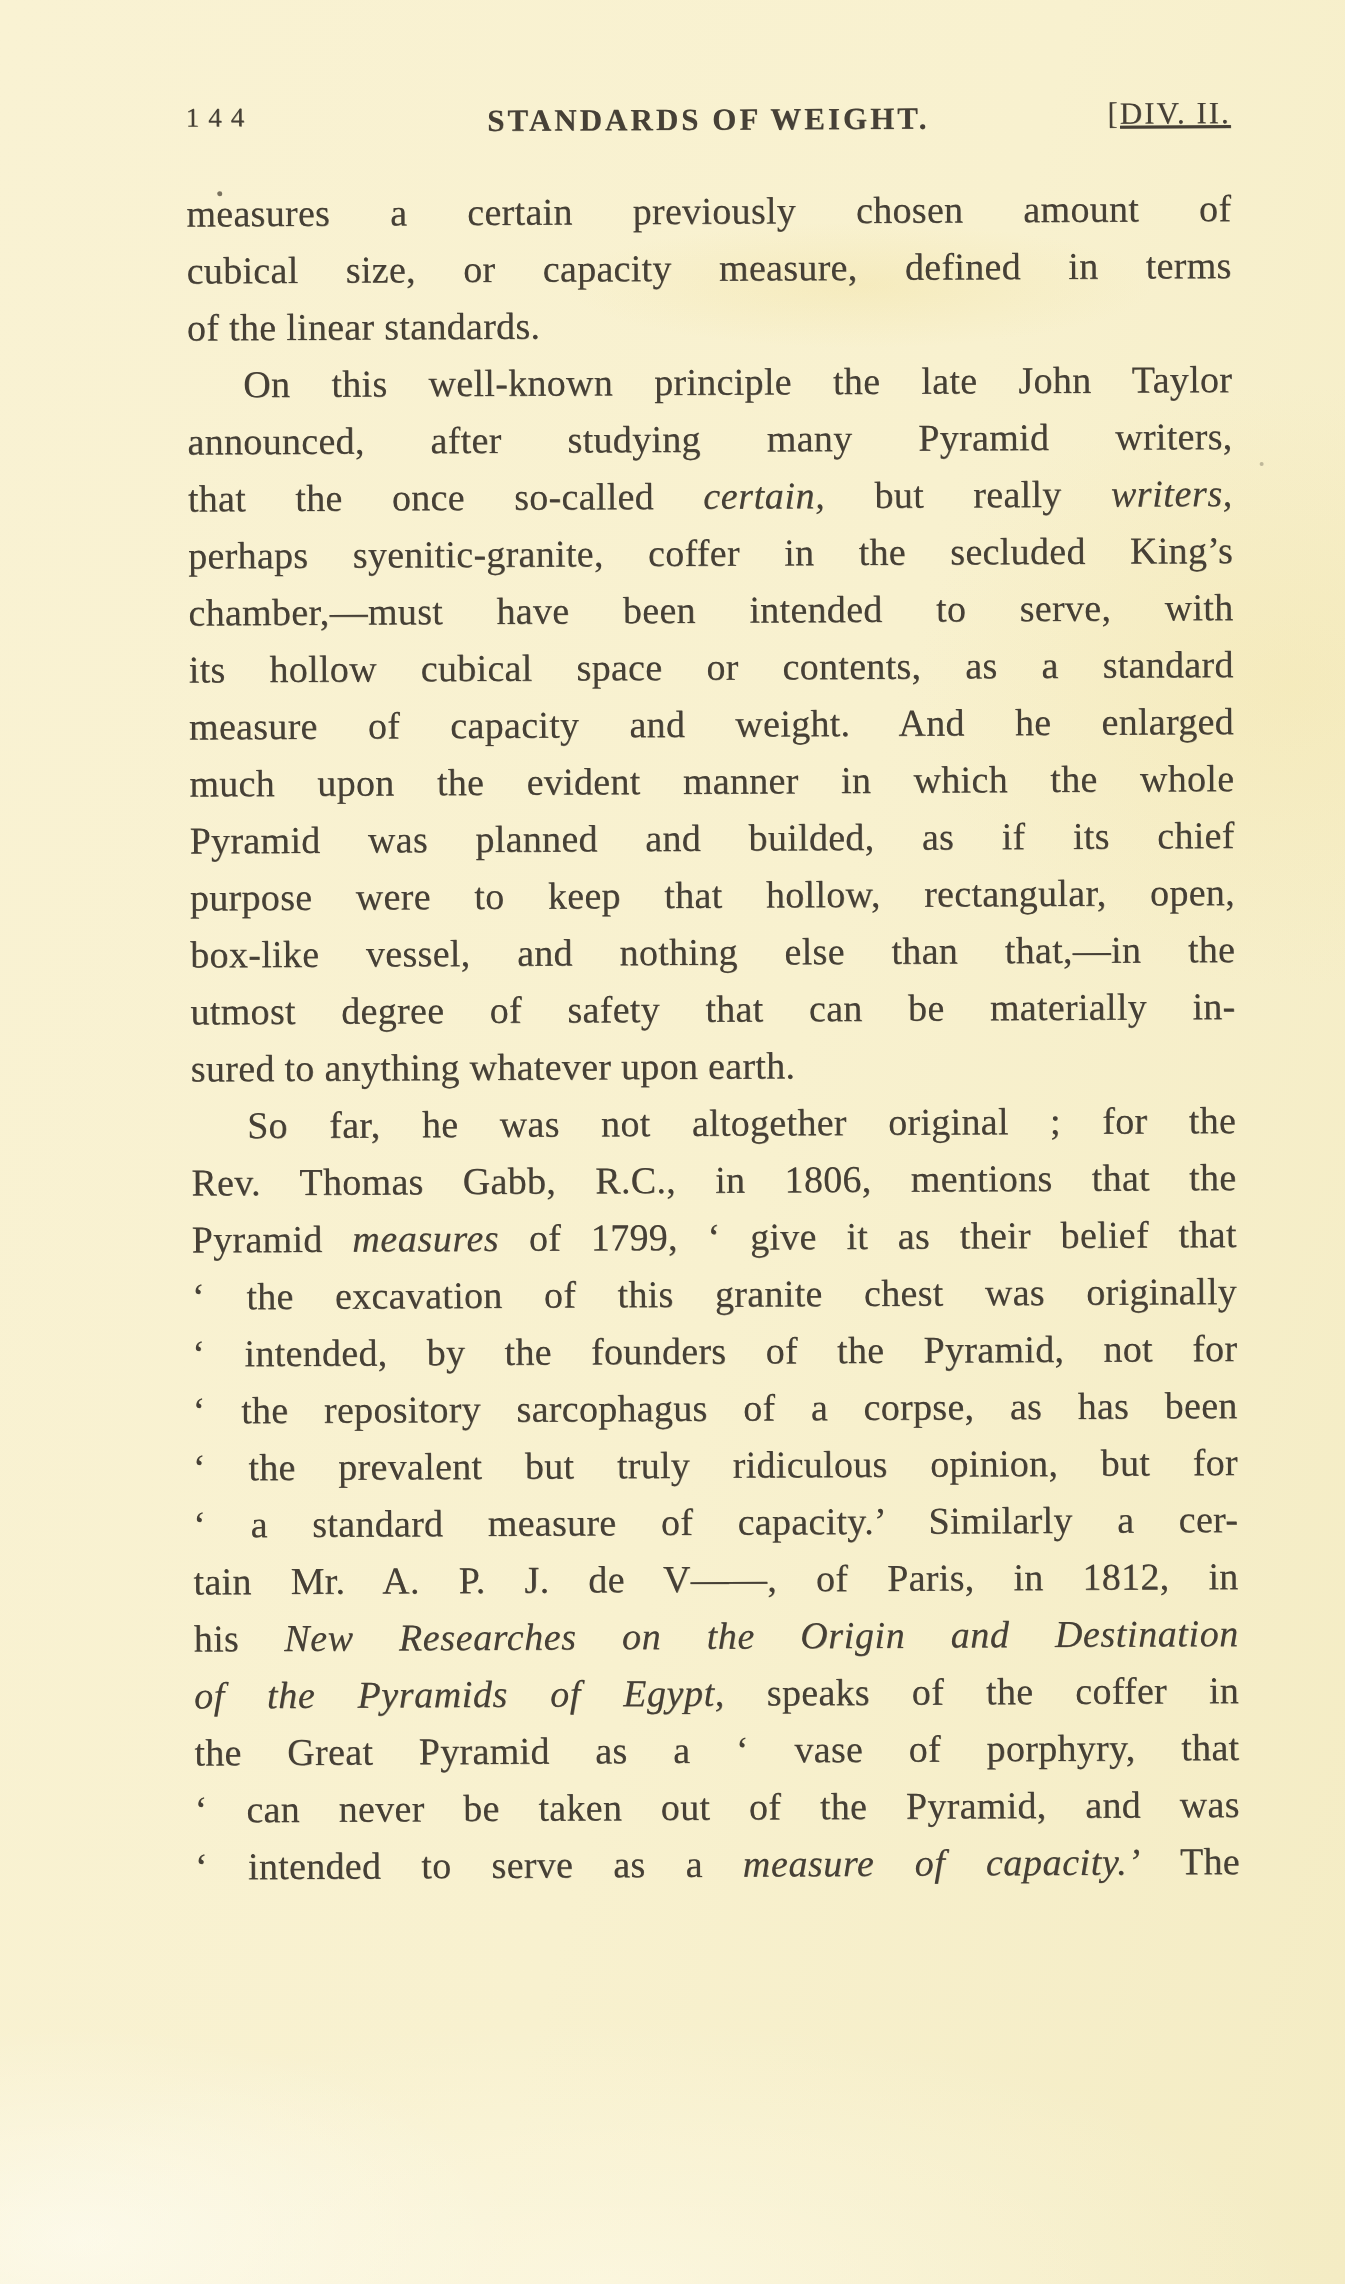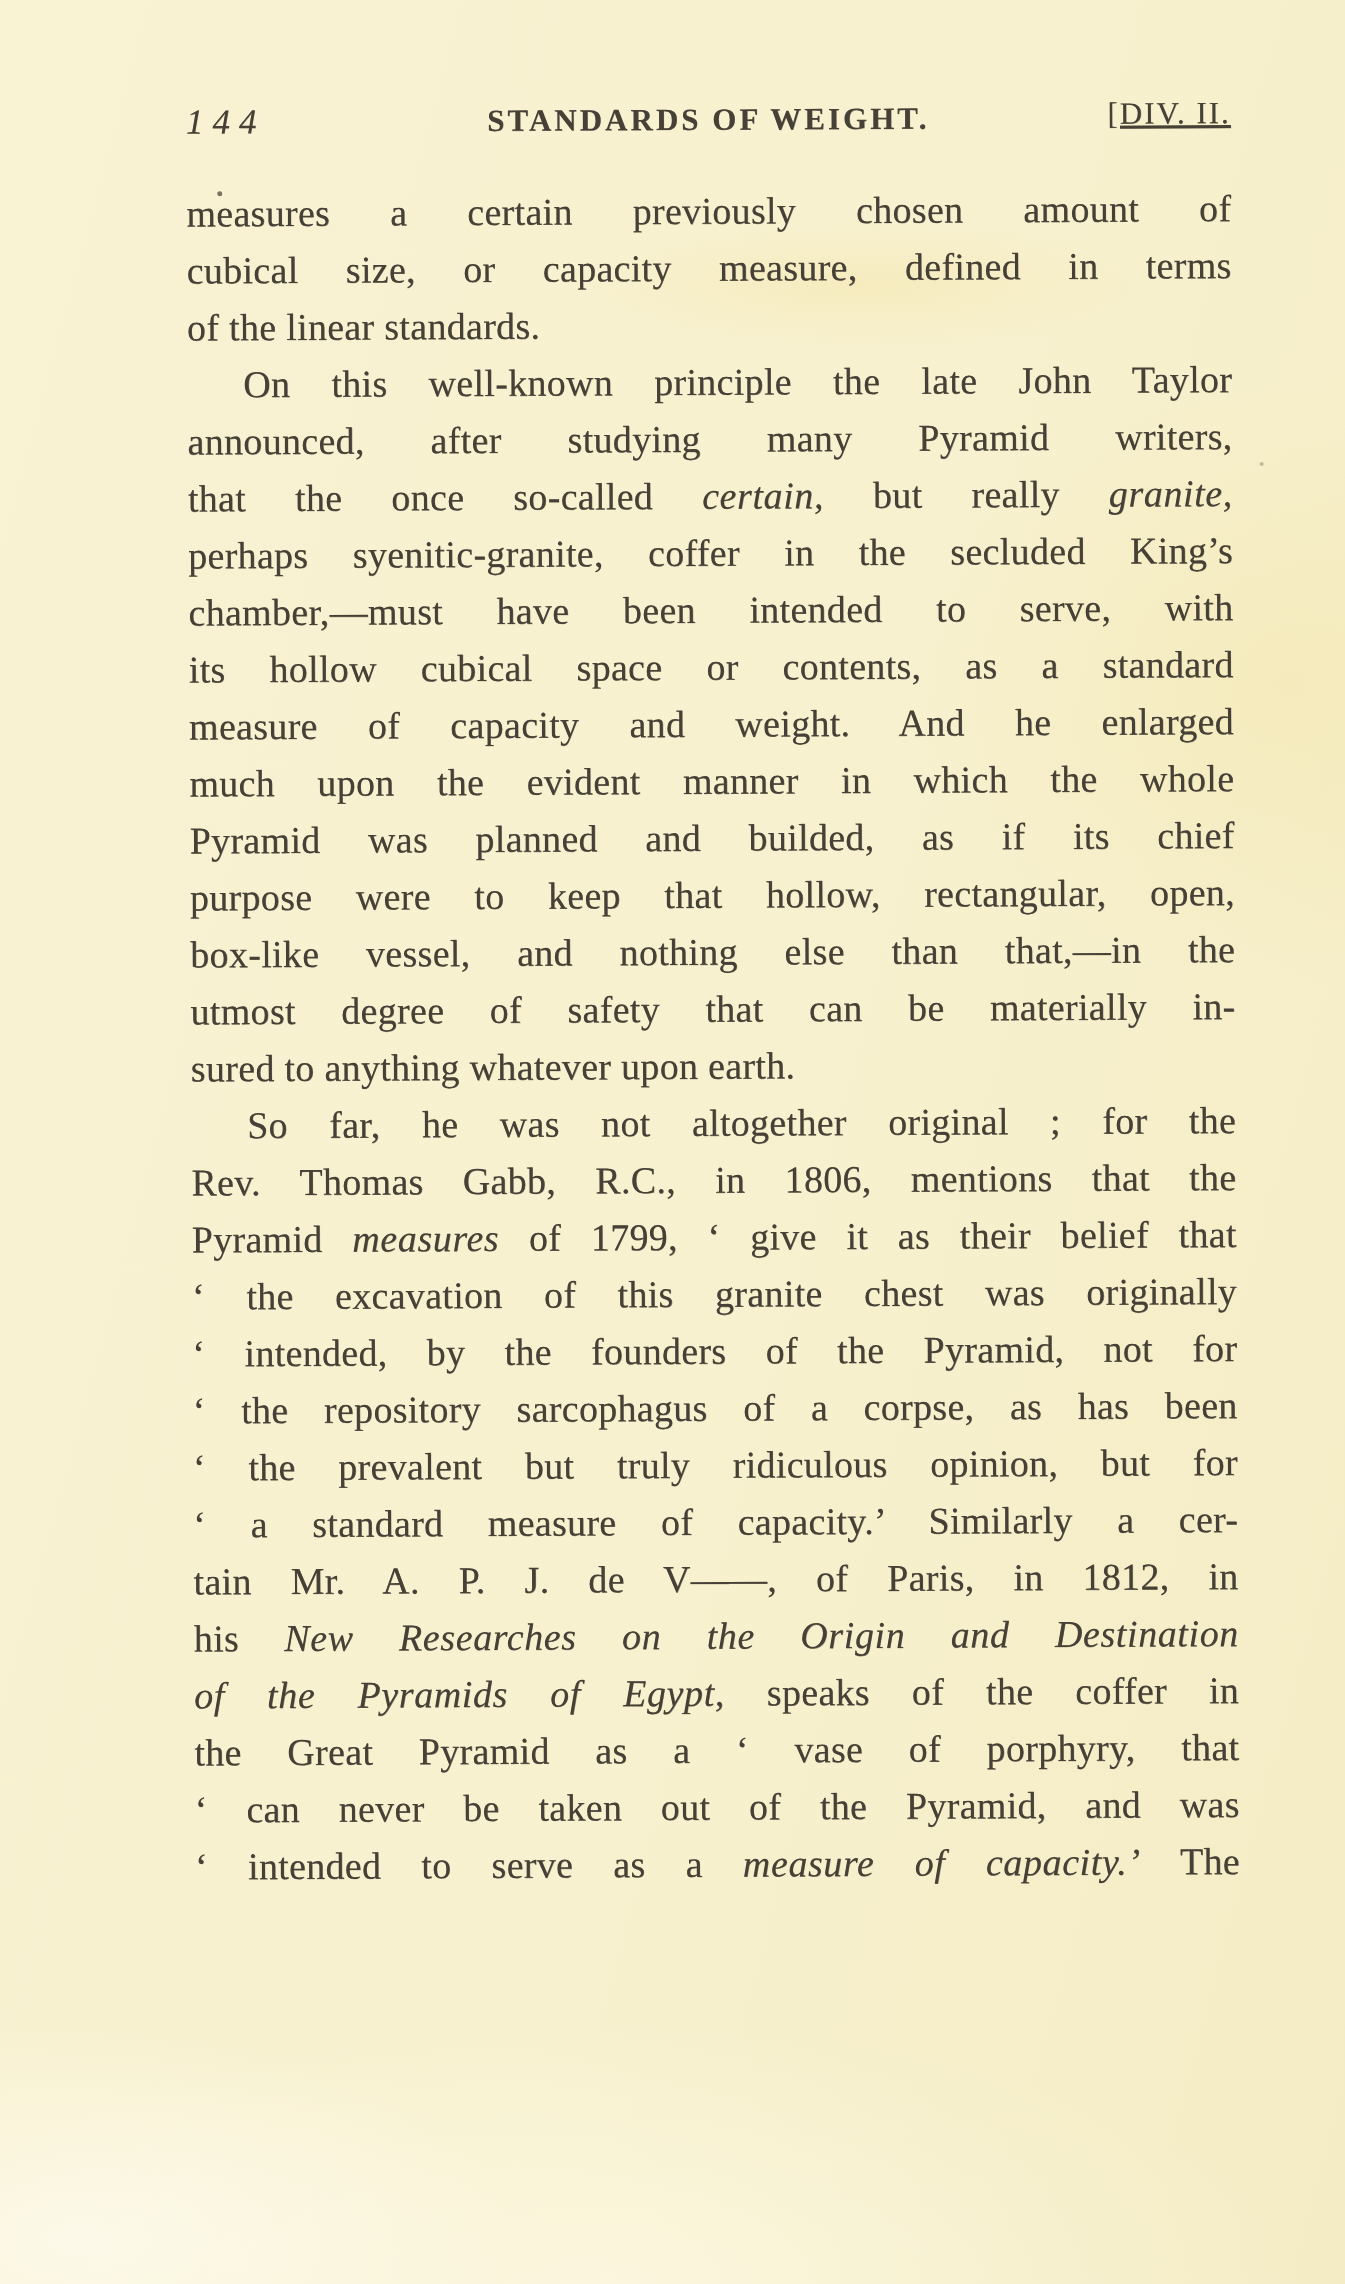--- a/index.html
+++ b/index.html
@@ -32,24 +32,23 @@
     position: absolute;
     left: 190px;
     top: 96px;
     width: 1045px;
     height: 46px;
   }
   .folio {
     position: absolute;
     left: 0;
     top: 4px;
-    font-size: 35px;
+    font-size: 27px;
     letter-spacing: 9px;
     text-shadow: 0.4px 0.4px 0.5px rgba(62,56,46,0.55);
-    font-style: italic;
   }
   .head-title {
     position: absolute;
     left: 130px;
     right: 130px;
     top: 6px;
     text-align: center;
     font-size: 31px;
     letter-spacing: 3px;
     font-weight: bold;
@@ -111,21 +110,21 @@
       <span class="head-title">STANDARDS OF WEIGHT.</span>
       <span class="head-division">[DIV. II.</span>
     </div>
 
     <div class="text-block">
         <div class="line"><span>measures a certain previously chosen amount of</span></div>
         <div class="line"><span>cubical size, or capacity measure, defined in terms</span></div>
         <div class="line endline"><span>of the linear standards.</span></div>
         <div class="line indent"><span>On this well-known principle the late John Taylor</span></div>
         <div class="line"><span>announced, after studying many Pyramid writers,</span></div>
-        <div class="line"><span>that the once so-called </span><span class="it">certain,</span><span> but really </span><span class="it">granite,</span></div>
+        <div class="line"><span>that the once so-called </span><span class="it">certain,</span><span> but really </span><span class="it">writers,</span></div>
         <div class="line"><span>perhaps syenitic-granite, coffer in the secluded King’s</span></div>
         <div class="line"><span>chamber,—must have been intended to serve, with</span></div>
         <div class="line"><span>its hollow cubical space or contents, as a standard</span></div>
         <div class="line"><span>measure of capacity and weight.  And he enlarged</span></div>
         <div class="line"><span>much upon the evident manner in which the whole</span></div>
         <div class="line"><span>Pyramid was planned and builded, as if its chief</span></div>
         <div class="line"><span>purpose were to keep that hollow, rectangular, open,</span></div>
         <div class="line"><span>box-like vessel, and nothing else than that,—in the</span></div>
         <div class="line"><span>utmost degree of safety that can be materially in-</span></div>
         <div class="line endline"><span>sured to anything whatever upon earth.</span></div>

